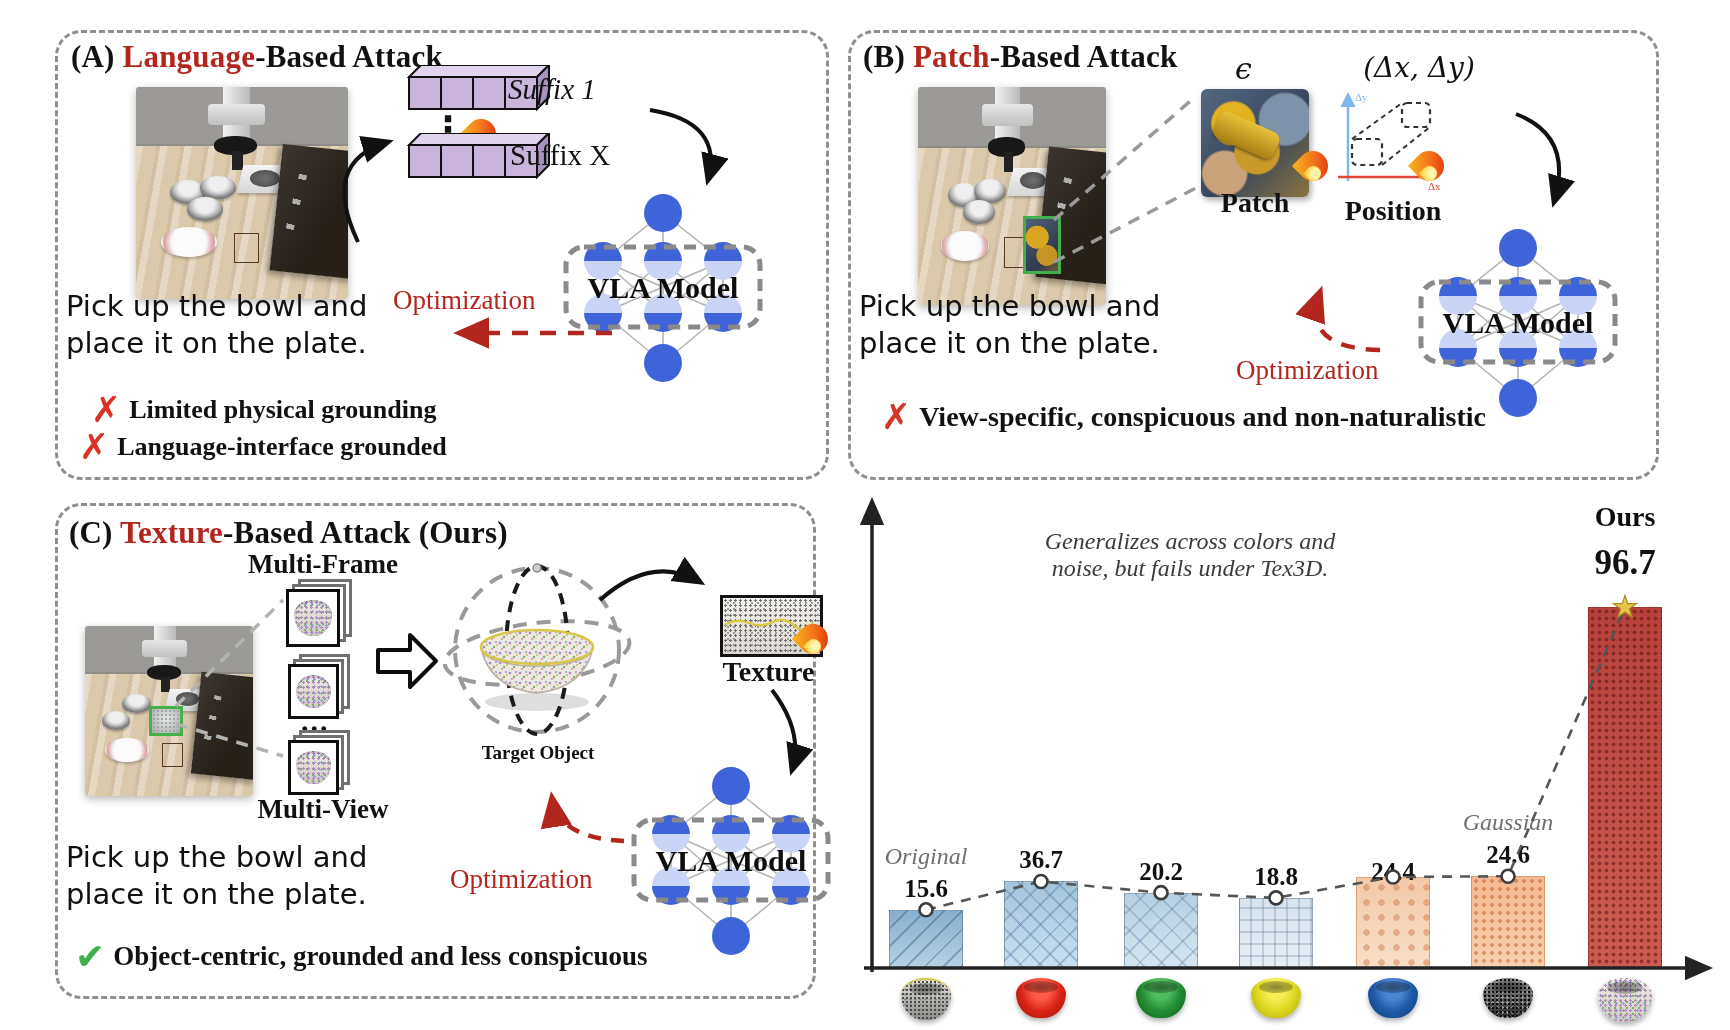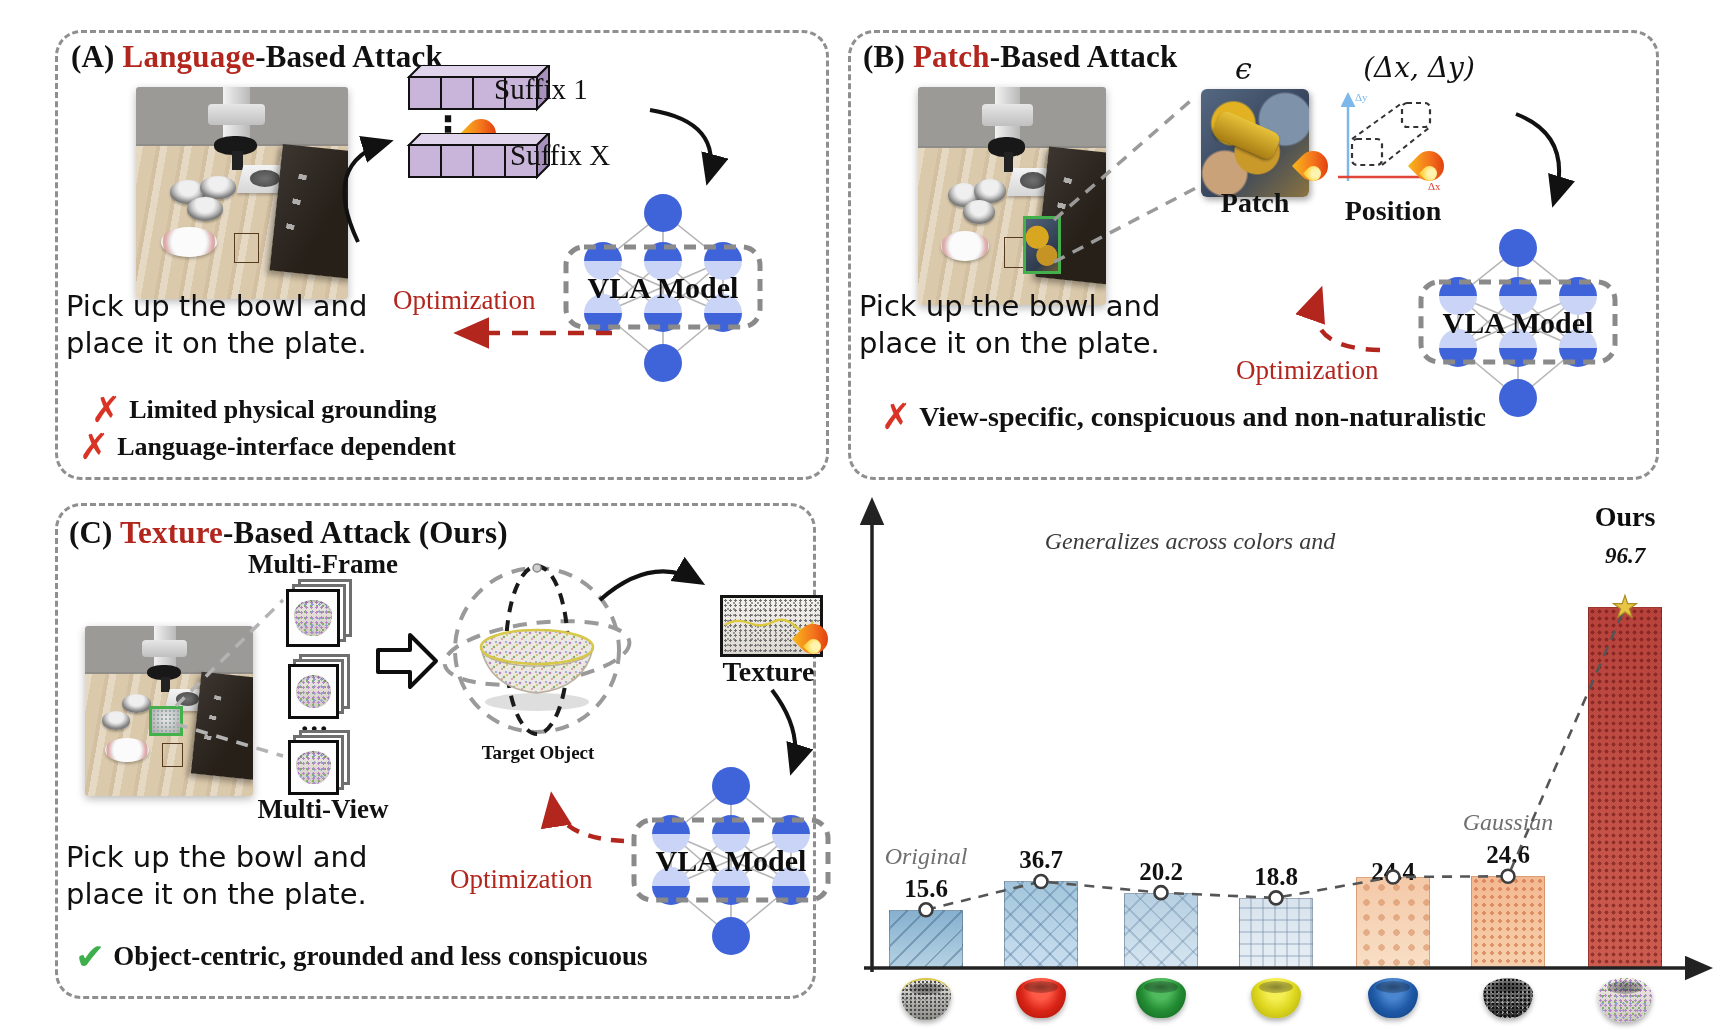--- a/index.html
+++ b/index.html
@@ -81,21 +81,21 @@
   .p2{background:repeating-linear-gradient(45deg,transparent 0 12px,rgba(65,105,145,.30) 12px 14px),
                repeating-linear-gradient(135deg,transparent 0 12px,rgba(65,105,145,.30) 12px 14px),linear-gradient(#a2c5db,#cadff0);}
   .p3{background:repeating-linear-gradient(45deg,transparent 0 13px,rgba(80,115,150,.28) 13px 15px),
                repeating-linear-gradient(135deg,transparent 0 13px,rgba(80,115,150,.28) 13px 15px),linear-gradient(#b6cfe1,#d6e6f1);}
   .p4{background:repeating-linear-gradient(0deg,transparent 0 10px,rgba(90,120,150,.28) 10px 12px),
                repeating-linear-gradient(90deg,transparent 0 10px,rgba(90,120,150,.28) 10px 12px),linear-gradient(#d8e3ed,#e7eef5);}
   .p5{background:radial-gradient(circle,rgba(205,120,70,.45) 0 3px,transparent 3.5px) 2px 2px/15px 15px,linear-gradient(#f4c9a8,#f8dfc6);border-color:rgba(190,110,60,.5);}
   .p6{background:radial-gradient(circle,rgba(195,90,40,.5) 0 1.6px,transparent 2px) 0 0/8px 8px,linear-gradient(#f3b891,#f7d0ad);border-color:rgba(190,110,60,.5);}
   .p7{background:radial-gradient(circle,rgba(90,12,12,.5) 0 1.8px,transparent 2.2px) 0 0/7px 7px,linear-gradient(#b6423b,#cd5c50);border-color:rgba(120,30,25,.6);}
   .bar-value{position:absolute;text-align:center;font-weight:700;font-size:25px;}
-  .ours-value{font-size:23px;font-style:italic;}
+  .ours-value{font-size:35px;}
   .bar-tag{position:absolute;text-align:center;}
   .italic-gray{font-style:italic;color:#6f6f6f;font-size:24px;}
   .bold-black{font-weight:700;color:#0d0d0d;font-size:28px;}
   
   .bowl{position:absolute;border-radius:50% 50% 46% 46%/40% 40% 62% 62%;box-shadow:0 3px 5px rgba(0,0,0,.3);}
   .bowl::before{content:"";position:absolute;left:16%;top:7%;width:68%;height:30%;border-radius:50%;
     background:radial-gradient(rgba(0,0,0,.45),rgba(0,0,0,.15));}
   .b1{background:radial-gradient(circle,#4a4a4a 0 1px,transparent 1.3px) 0 0/4px 4px,
                radial-gradient(circle,#8d8d8d 0 1px,transparent 1.3px) 2px 2px/5px 5px,
                linear-gradient(#e5e3dd,#8f8d87);border-top:2px solid #d8c84a;}
@@ -166,21 +166,21 @@
     <div class="vdots" style="left:372px;top:76px;">⋮</div>
     <span class="flame" style="left:405px;top:84px;"></span>
     <svg class="abs" style="left:343px;top:100px;" width="152" height="48" viewBox="0 0 152 48">
       <polygon points="8,12 136,12 148,0 20,0" fill="#e0d4ec" stroke="#111" stroke-width="2"></polygon>
       <polygon points="136,12 148,0 148,32 136,44" fill="#a892bd" stroke="#111" stroke-width="2"></polygon>
       <rect x="8" y="12" width="128" height="32" fill="#c9b4da" stroke="#111" stroke-width="2"></rect>
       <line x1="40" y1="12" x2="40" y2="44" stroke="#111" stroke-width="2"></line>
       <line x1="72" y1="12" x2="72" y2="44" stroke="#111" stroke-width="2"></line>
       <line x1="104" y1="12" x2="104" y2="44" stroke="#111" stroke-width="2"></line>
     </svg>
-    <div class="suffix-label" style="left:436px;top:40px;">Suffix 1</div>
+    <div class="suffix-label" style="left:450px;top:40px;font-style:italic;">Suffix 1</div>
     <div class="suffix-label" style="left:452px;top:106px;">Suffix X</div>
 
     <svg class="abs vla-net" style="left:505px;top:150px;" width="200" height="220" viewBox="0 0 200 220">
       <g stroke="#b5b5b5" stroke-width="1.6">
         <line x1="100" y1="30" x2="40" y2="78"></line>
           <line x1="100" y1="30" x2="100" y2="78"></line>
           <line x1="100" y1="30" x2="160" y2="78"></line>
         <line x1="40" y1="78" x2="40" y2="130"></line>
           <line x1="40" y1="78" x2="100" y2="130"></line>
           <line x1="40" y1="78" x2="160" y2="130"></line>
@@ -210,21 +210,21 @@
     <div class="instruction" style="left:8px;top:255px;">
       <div>Pick up the bowl and</div>
       <div>place it on the plate.</div>
     </div>
     <div class="claim" style="left:33px;top:362px;">
       <span class="xmark">✗</span>
       <span>Limited physical grounding</span>
     </div>
     <div class="claim" style="left:21px;top:399px;">
       <span class="xmark">✗</span>
-      <span>Language-interface dependent</span>
+      <span>Language-interface grounded</span>
     </div>
   </div>
 
   <div class="panel" style="left:848px;top:30px;width:805px;height:444px;">
     <div class="panel-title" style="left:12px;top:6px;">
       <span>(B) </span><span class="hl">Patch</span><span>-Based Attack</span>
     </div>
 
     <div class="scene" style="left:67px;top:54px;width:188px;height:218px;">
       <div class="floor-grain"></div>
@@ -425,20 +425,21 @@
     <div class="opt" style="left:392px;top:358px;">Optimization</div>
     <div class="claim" style="left:17px;top:435px;font-size:27px;">
       <span class="vmark">✔</span>
       <span>Object-centric, grounded and less conspicuous</span>
     </div>
   </div>
 
   <div id="chart-layer">
     <div class="annotation" style="left:120px;top:86px;width:500px;">
       <div>Generalizes across colors and</div>
+      <div>noise, but fails under Tex3D.</div>
     </div>
     <div id="chart-bars">
         <div class="bar p1" style="left: 69px; top: 467.812px; width: 74px; height: 58.188px;"></div>
         <div class="bar-value" style="left: 46px; top: 432.812px; width: 120px;">15.6</div>
         <div class="bowl b1" title="adversarial-texture-bowl-original" style="left: 81px; top: 536px; width: 50px; height: 40px;"></div>
         <div class="bar p2" style="left: 184px; top: 439.464px; width: 74px; height: 86.536px;"></div>
         <div class="bar-value" style="left: 161px; top: 404.464px; width: 120px;">36.7</div>
         <div class="bowl b2" title="red-bowl" style="left: 196px; top: 536px; width: 50px; height: 40px;"></div>
         <div class="bar p3" style="left: 304px; top: 450.654px; width: 74px; height: 75.346px;"></div>
         <div class="bar-value" style="left: 281px; top: 415.654px; width: 120px;">20.2</div>

